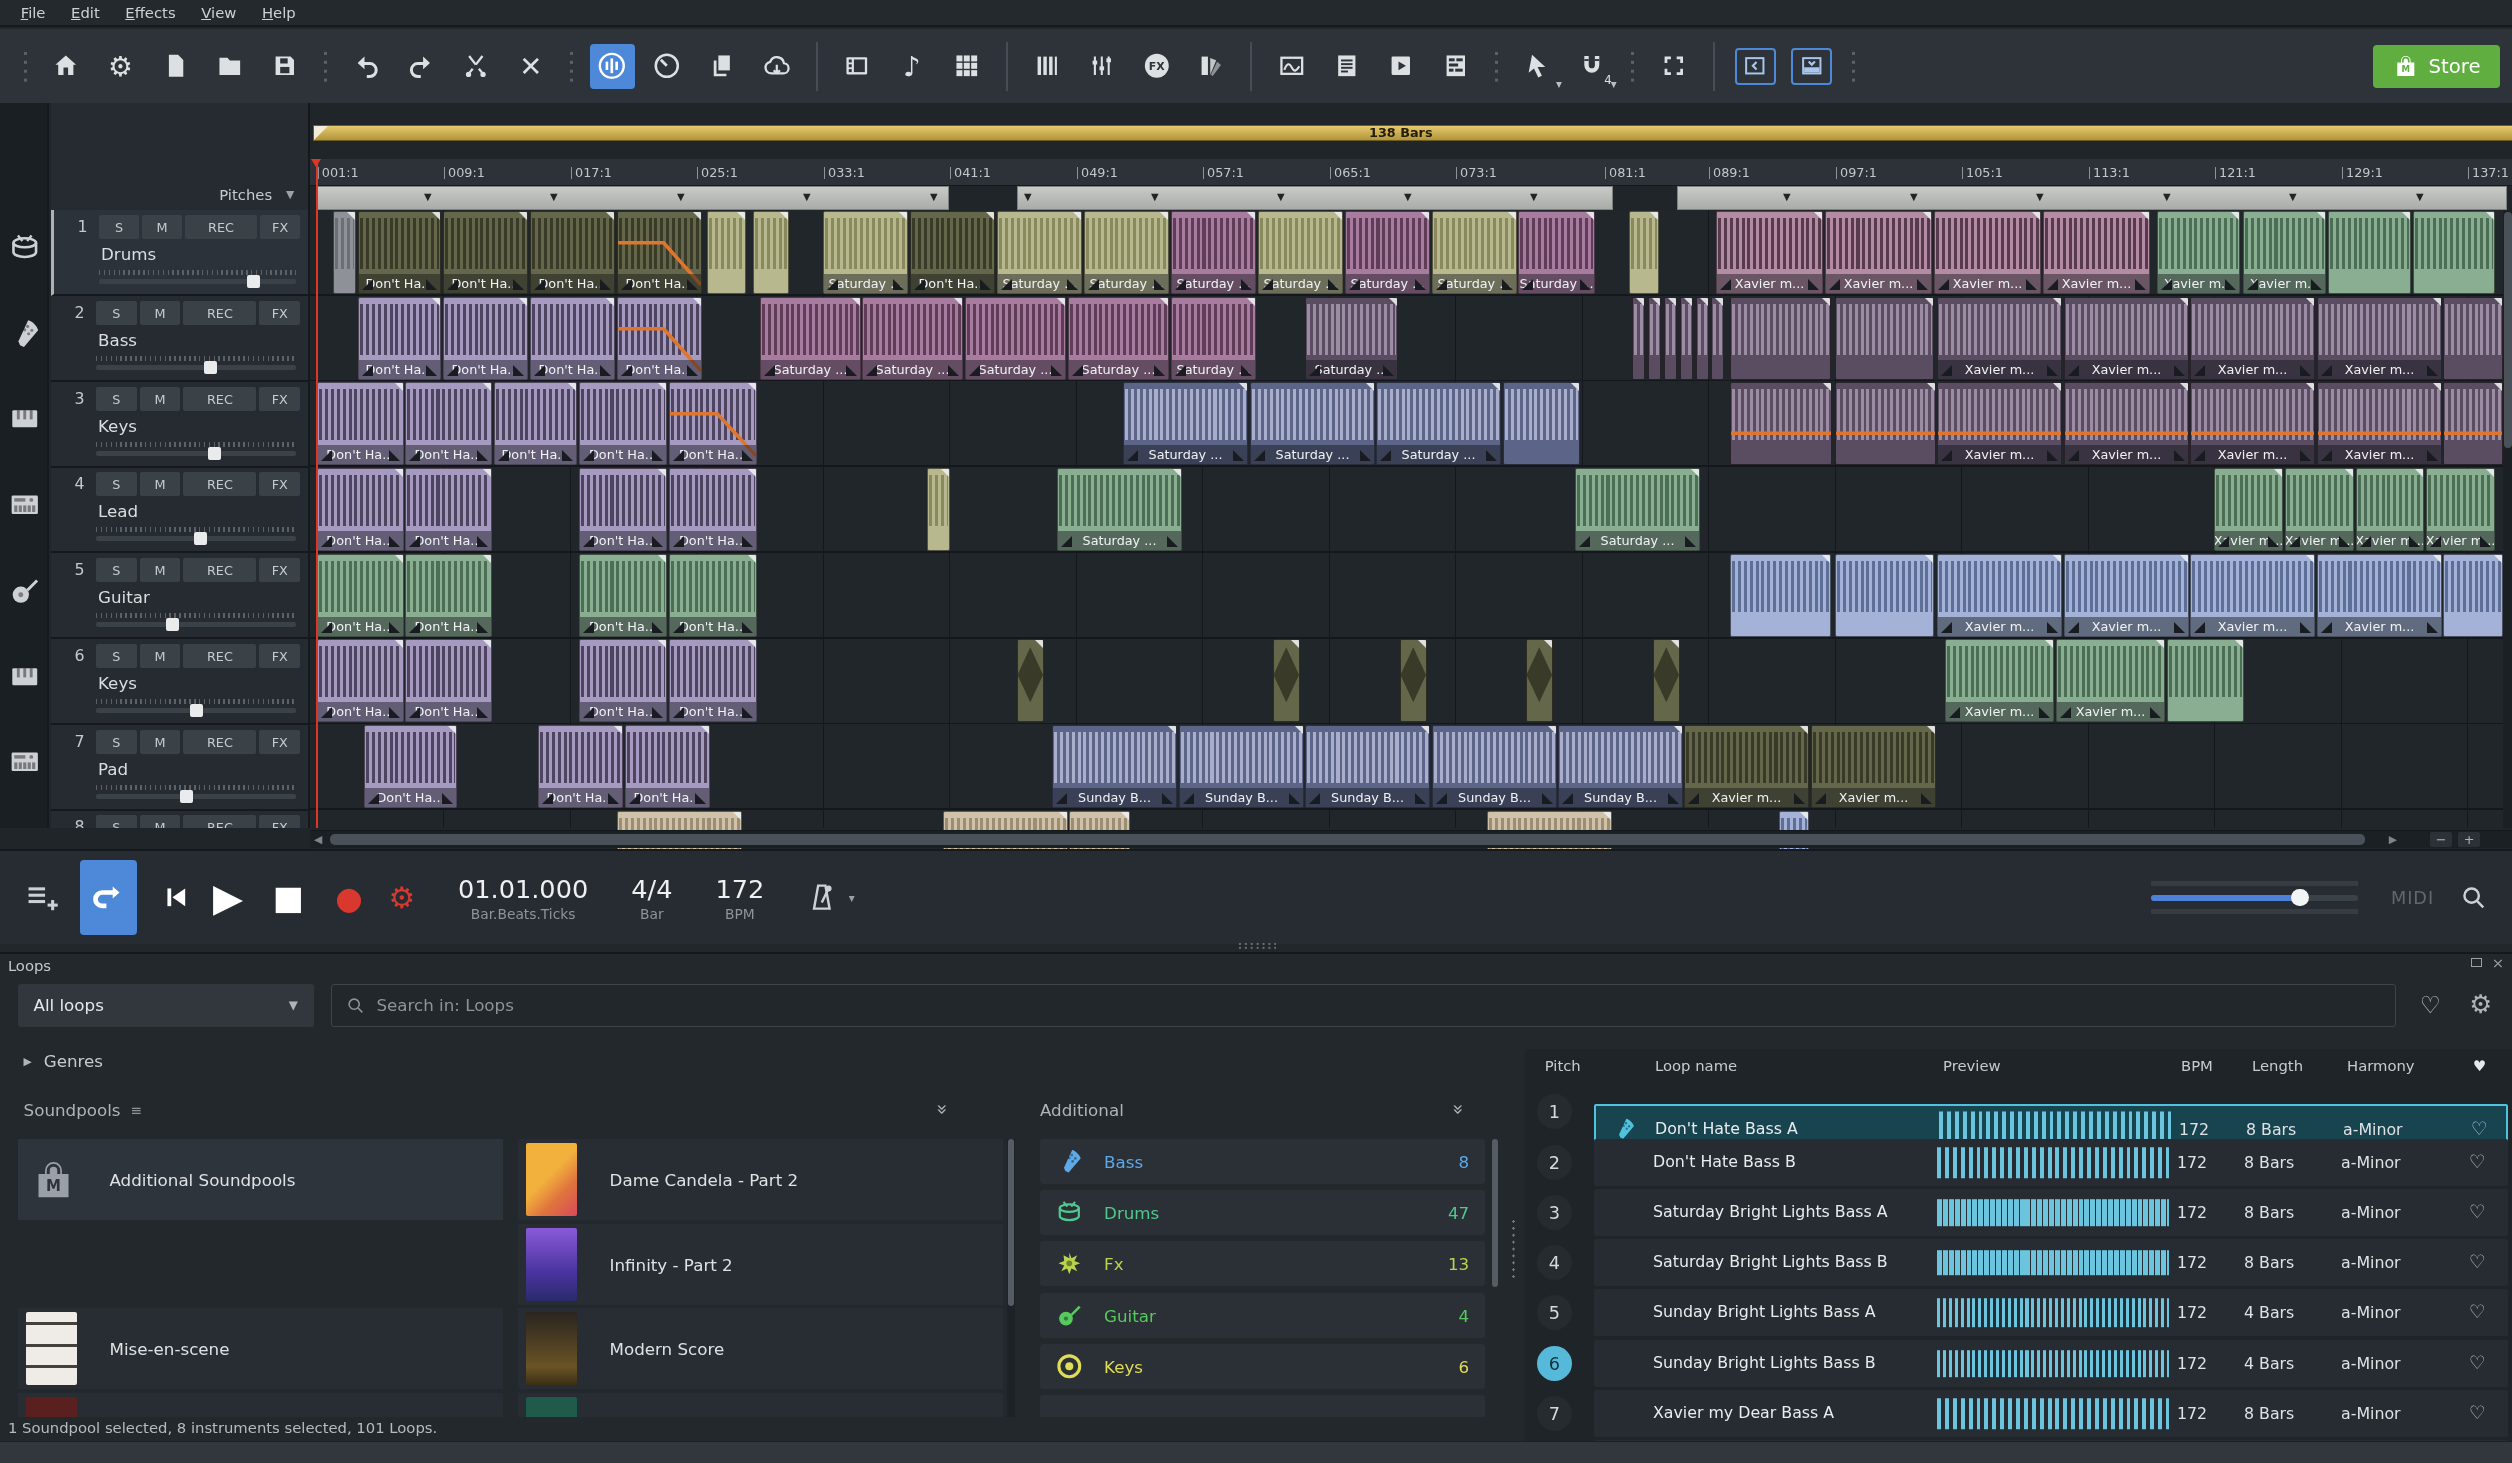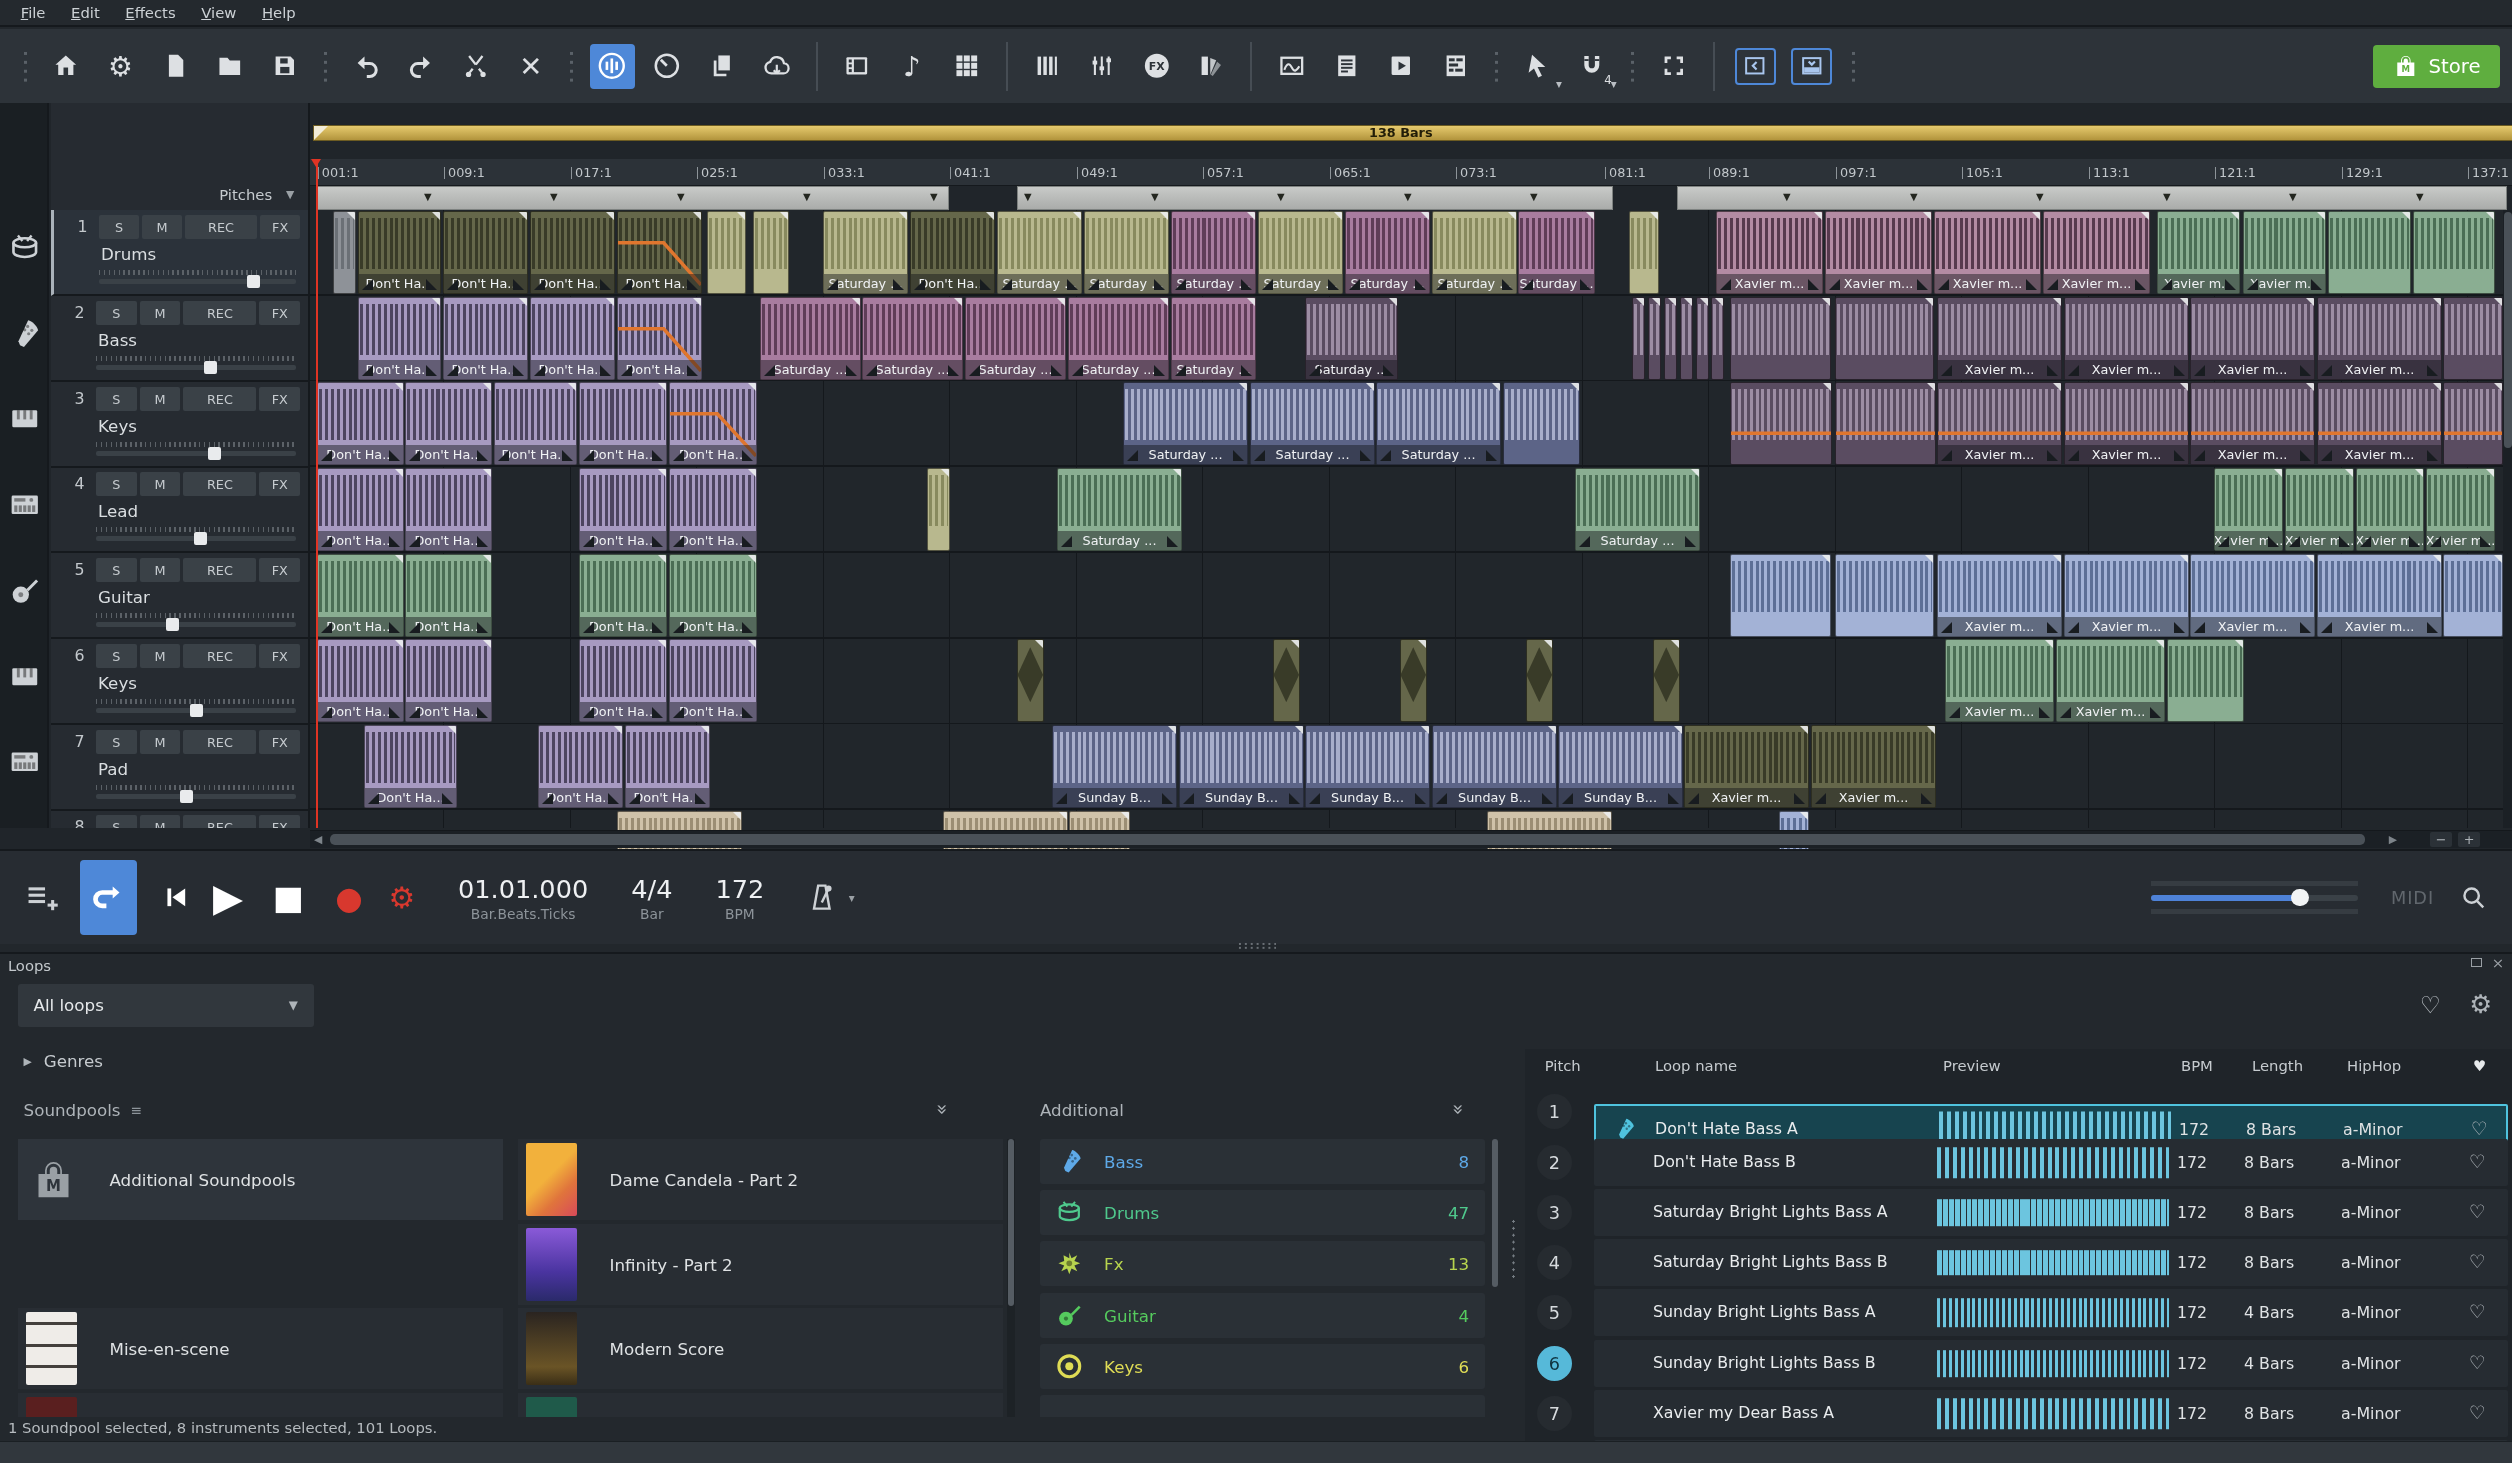--- a/index.html
+++ b/index.html
@@ -1433,20 +1433,27 @@
 <div id="loops">
   <span class="ltitle">Loops</span>
   <span id="lwin">
       <span class="wbox"></span>
       <span class="wx">×</span>
     </span>
   <div id="allloops">
     <span>All loops</span>
     <span class="caret">▼</span>
   </div>
+  <div id="searchbox">
+    <svg viewBox="0 0 24 24">
+        <circle cx="10.5" cy="10.5" r="6.5"></circle>
+        <path d="M15.5 15.5 21 21"></path>
+      </svg>
+    <input placeholder="Search in: Loops" style="">
+  </div>
   <span class="hbtn">♡</span>
   <span class="gbtn">⚙</span>
   <div id="genres">
     <span class="tri">▶</span>
     <span>Genres</span>
   </div>
   <div class="seg-hdr" style="left:23.6px;top:146px">
     <span>Soundpools</span>
       <span class="sorti">≡</span>
   </div>
@@ -1545,21 +1552,21 @@
   <div id="in-scroll">
       <div class="thumbv"></div>
     </div>
   <div class="splitdots"></div>
   <div id="looptable">
       <span class="thc" style="left:19.7px">Pitch</span>
       <span class="thc" style="left:130px">Loop name</span>
       <span class="thc" style="left:418px">Preview</span>
       <span class="thc" style="left:656px">BPM</span>
       <span class="thc" style="left:727px">Length</span>
-      <span class="thc" style="left:822px">HipHop</span>
+      <span class="thc" style="left:822px">Harmony</span>
       <span class="thc" style="left:948px;color:#e6e9eb">♥</span>
       <span class="pcirc" style="top:45px">1</span>
       <div class="lrow selected" style="top:55px">
         <span class="bico">
           <svg viewBox="0 0 24 24">
             <path d="M14.6 1.8c2.8.4 7 4.6 7.6 7.6L11.4 22l-3-1.2-1.2-3z"></path>
             <g fill="rgba(0,0,0,.4)">
               <circle cx="14.2" cy="6.4" r="1.2"></circle>
               <circle cx="17.4" cy="9.4" r="1.2"></circle>
               <circle cx="12" cy="9" r="1.2"></circle>

